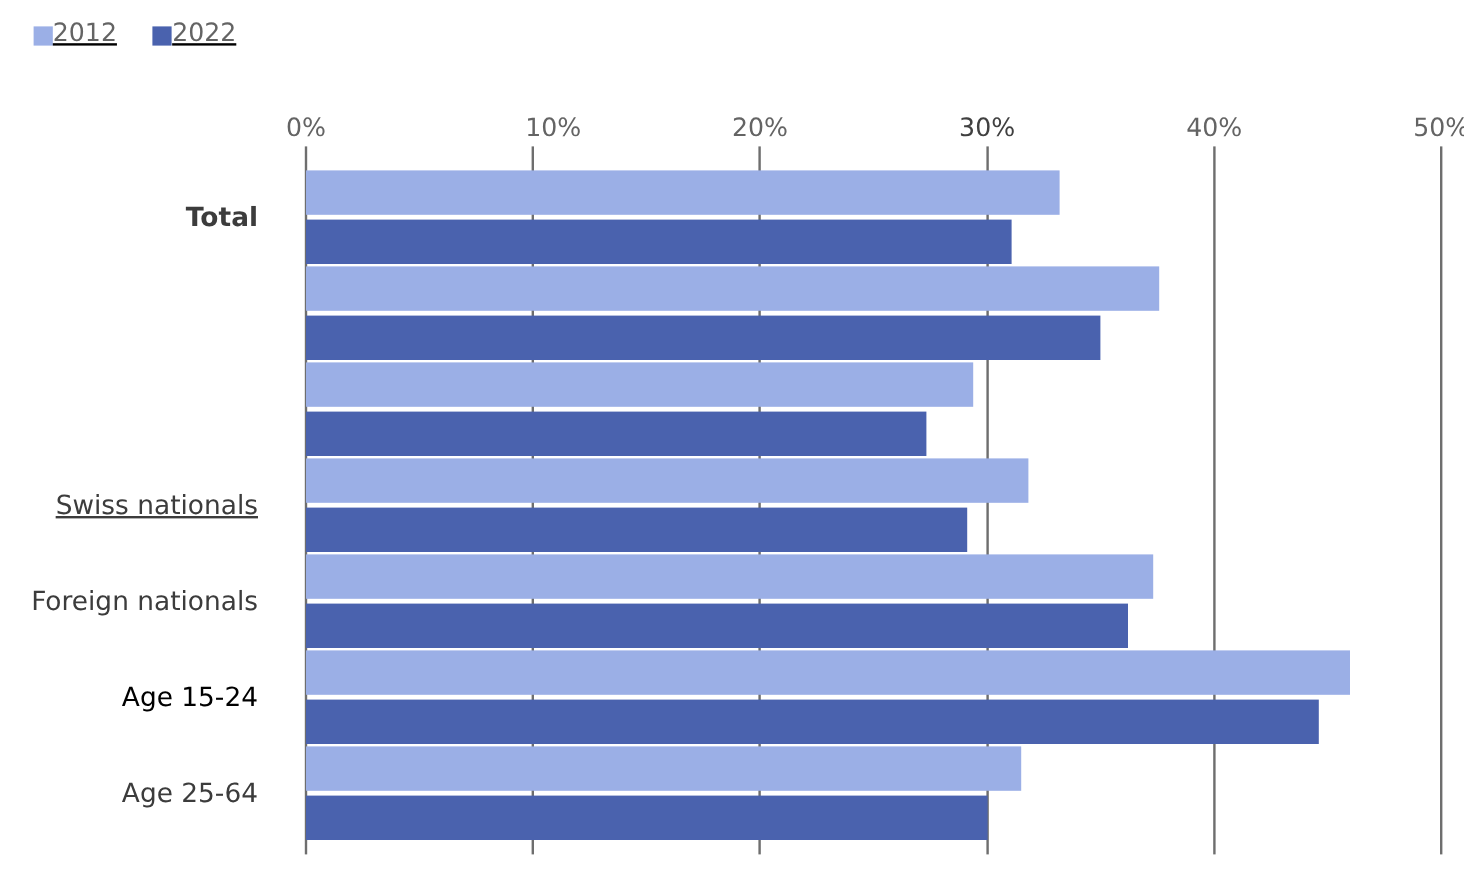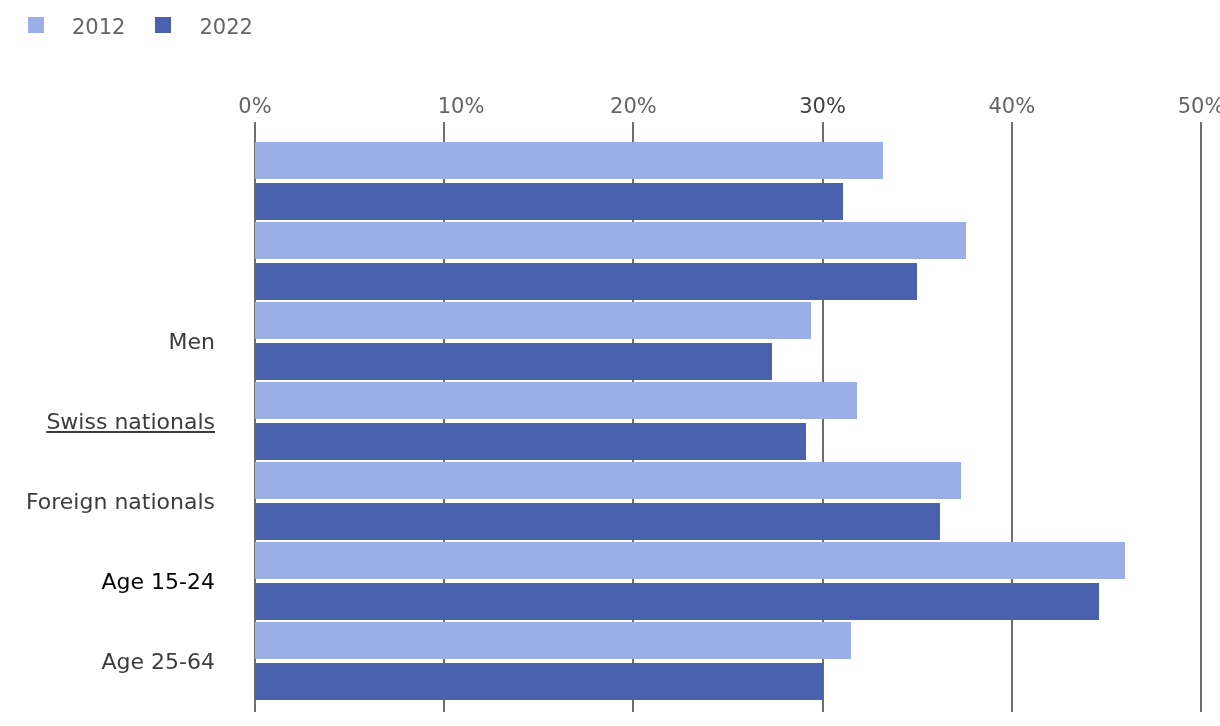--- a/index.html
+++ b/index.html
@@ -26,22 +26,23 @@
     position: absolute;
     left: 28px;
     top: 14px;
     display: flex;
     align-items: center;
     gap: 30px;
     height: 26px;
   }
   .legend-entry {
     display: flex;
-    align-items: flex-start;
-    gap: 28px;
+    align-items: flex-end;
+    gap: 0;
+    text-decoration: underline;
   }
   .legend-swatch {
     width: 16px;
     height: 16px;
     flex: 0 0 auto;
   }
   .legend-label {
     font-size: 21px;
     color: #646464;
     line-height: 1;
@@ -152,21 +153,21 @@
   <div class="xaxis" id="xaxis">
       <div class="xtick" style="left: 255px; color: rgb(100, 100, 100);">0%</div>
       <div class="xtick" style="left: 461px; color: rgb(100, 100, 100);">10%</div>
       <div class="xtick" style="left: 633.4px; color: rgb(100, 100, 100);">20%</div>
       <div class="xtick" style="left: 822.6px; color: #404040;">30%</div>
       <div class="xtick" style="left: 1011.8px; color: rgb(100, 100, 100); text-align: right;">40%</div>
       <div class="xtick" style="left: 1201px; color: rgb(100, 100, 100);">50%</div>
     </div>
 
   <div class="labels" id="catlabels">
-      <div class="label-item" style="top: 160px; color: rgb(60, 60, 60);">Men</div>
+      <div class="label-item bold" style="top: 0px; color: rgb(60, 60, 60);">Total</div>
       <div class="label-item" style="top: 240px; color: rgb(60, 60, 60); text-decoration: underline;">Swiss nationals</div>
       <div class="label-item" style="top: 320px; color: rgb(60, 60, 60);">Foreign nationals</div>
       <div class="label-item" style="top: 400px; color: #000000;">Age 15-24</div>
       <div class="label-item" style="top: 480px; color: rgb(60, 60, 60);">Age 25-64</div>
     </div>
 
   <div class="plot">
     <div class="gridlines" id="gridlines">
         <div class="gridline" style="left: -1px; background: rgb(110, 110, 110);"></div>
         <div class="gridline" style="left: 188.2px; background: rgb(110, 110, 110);"></div>

